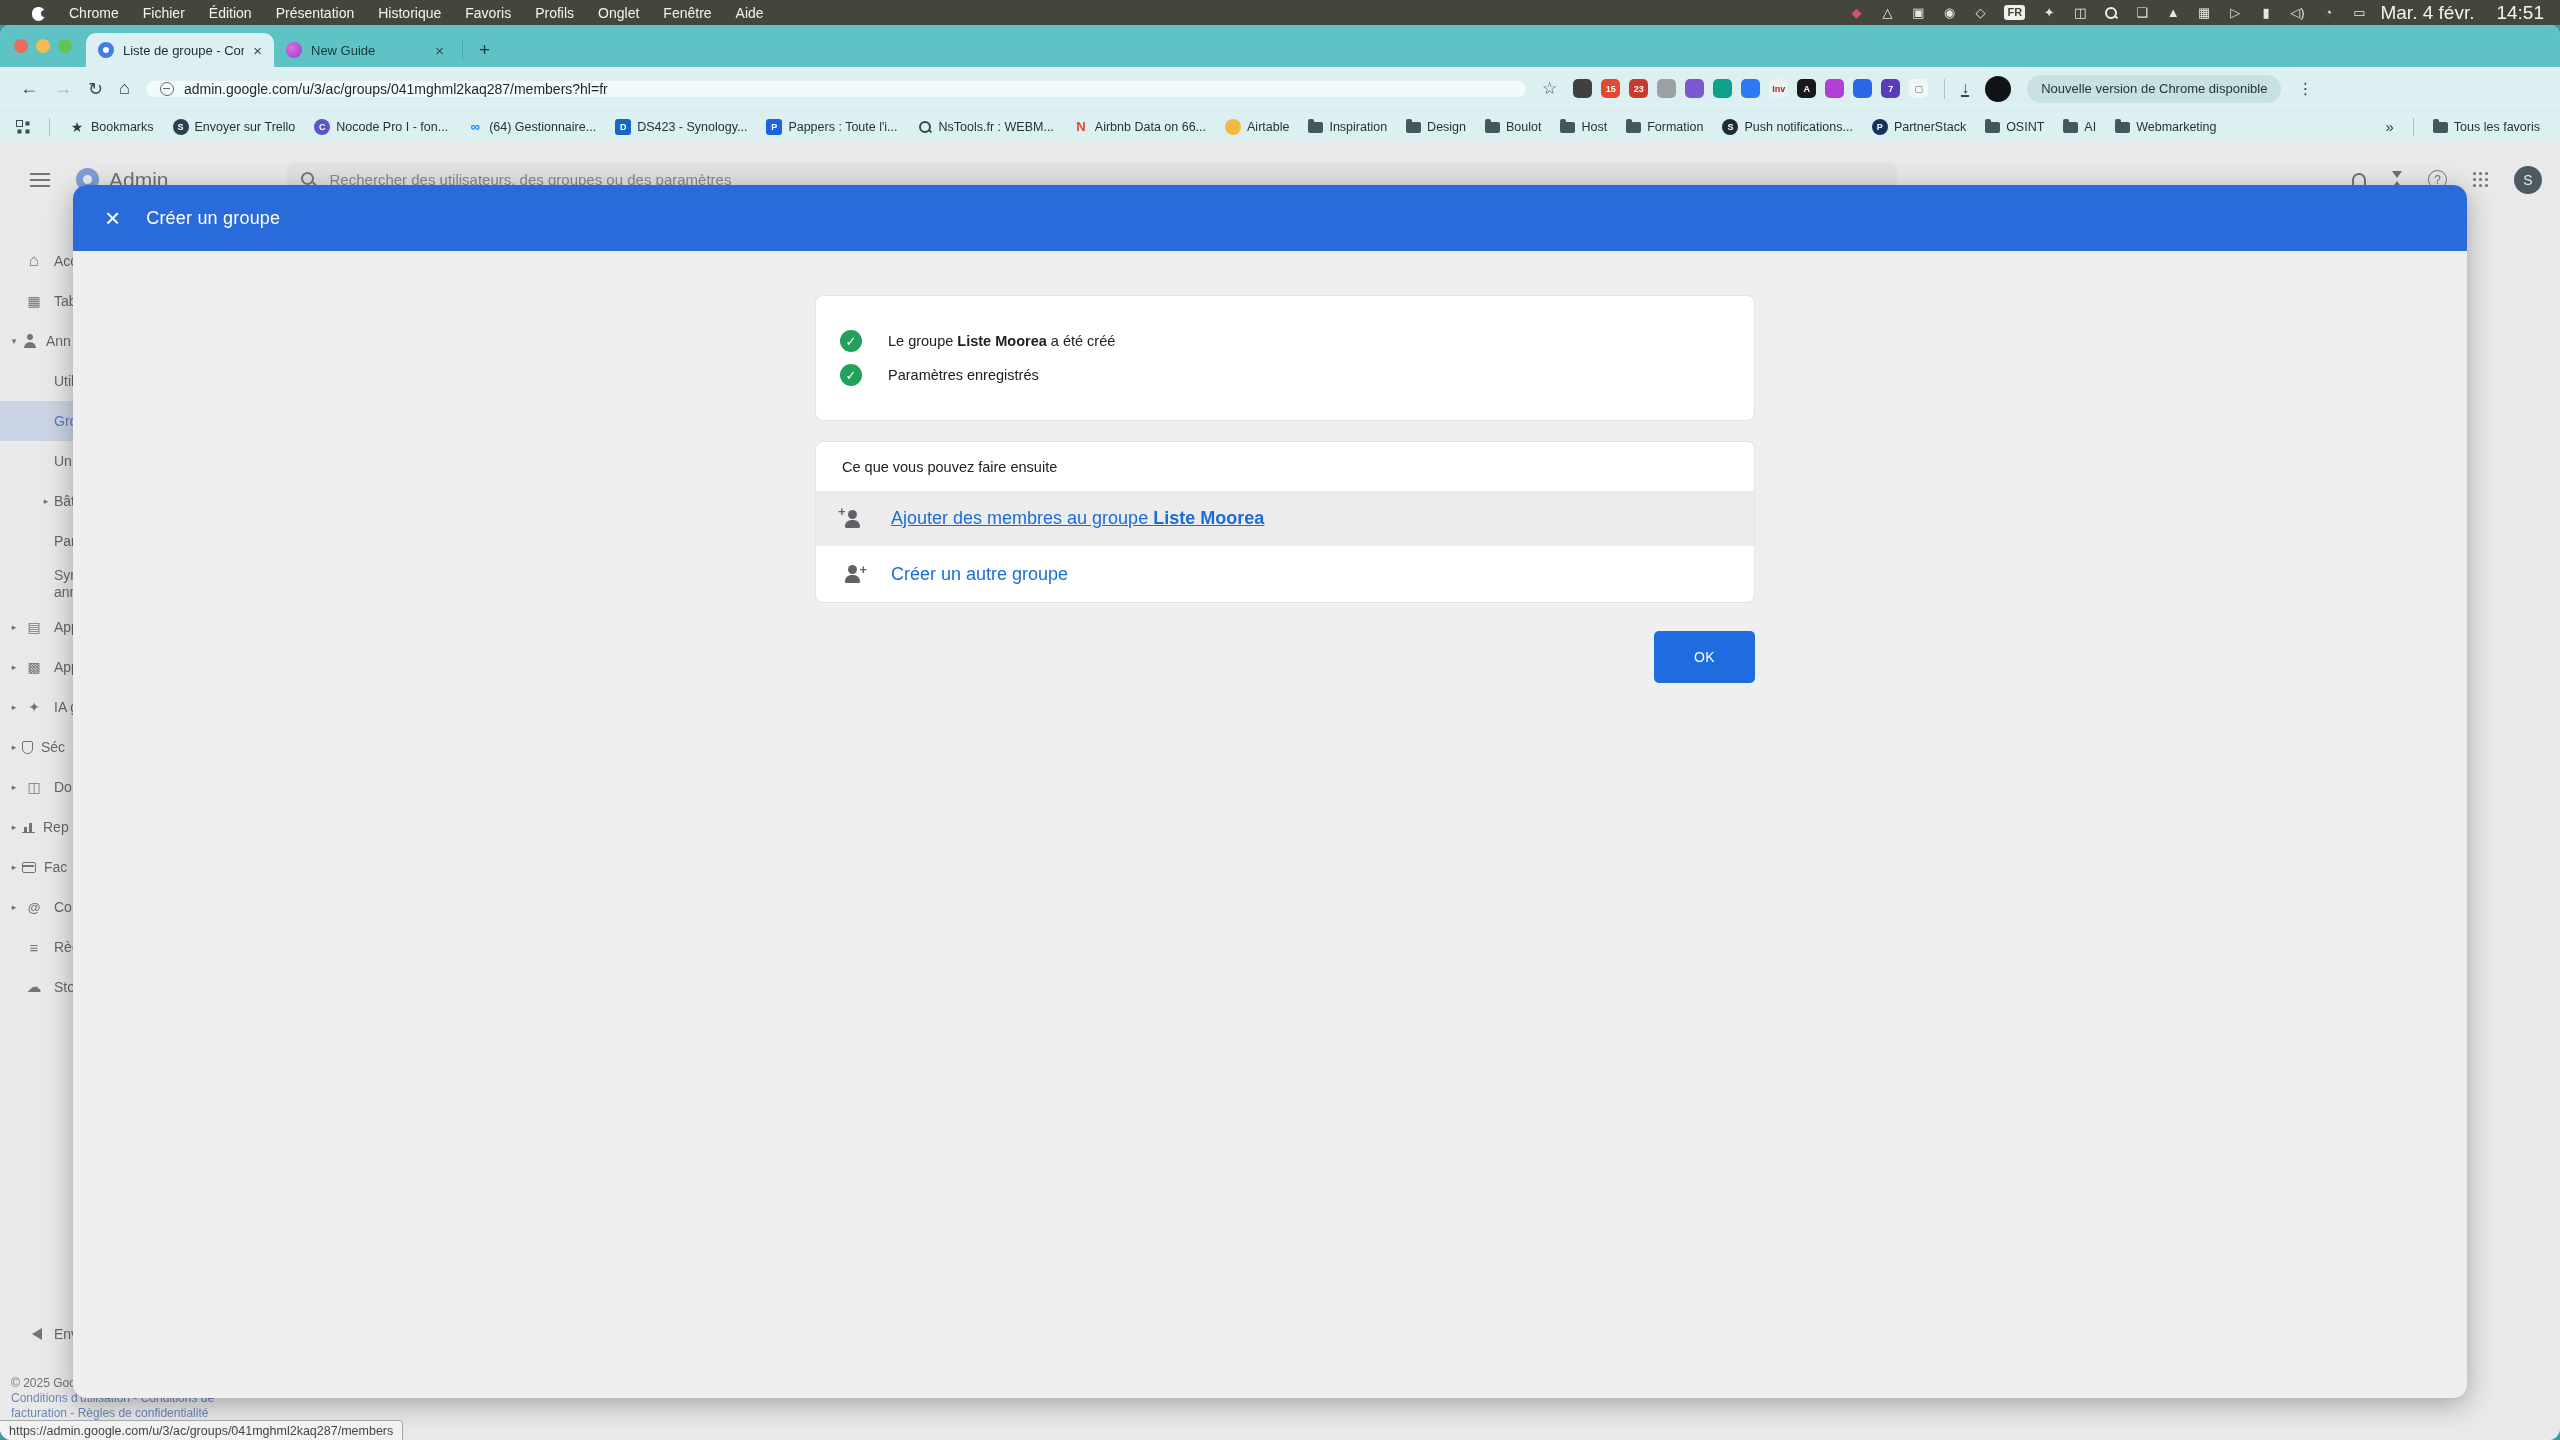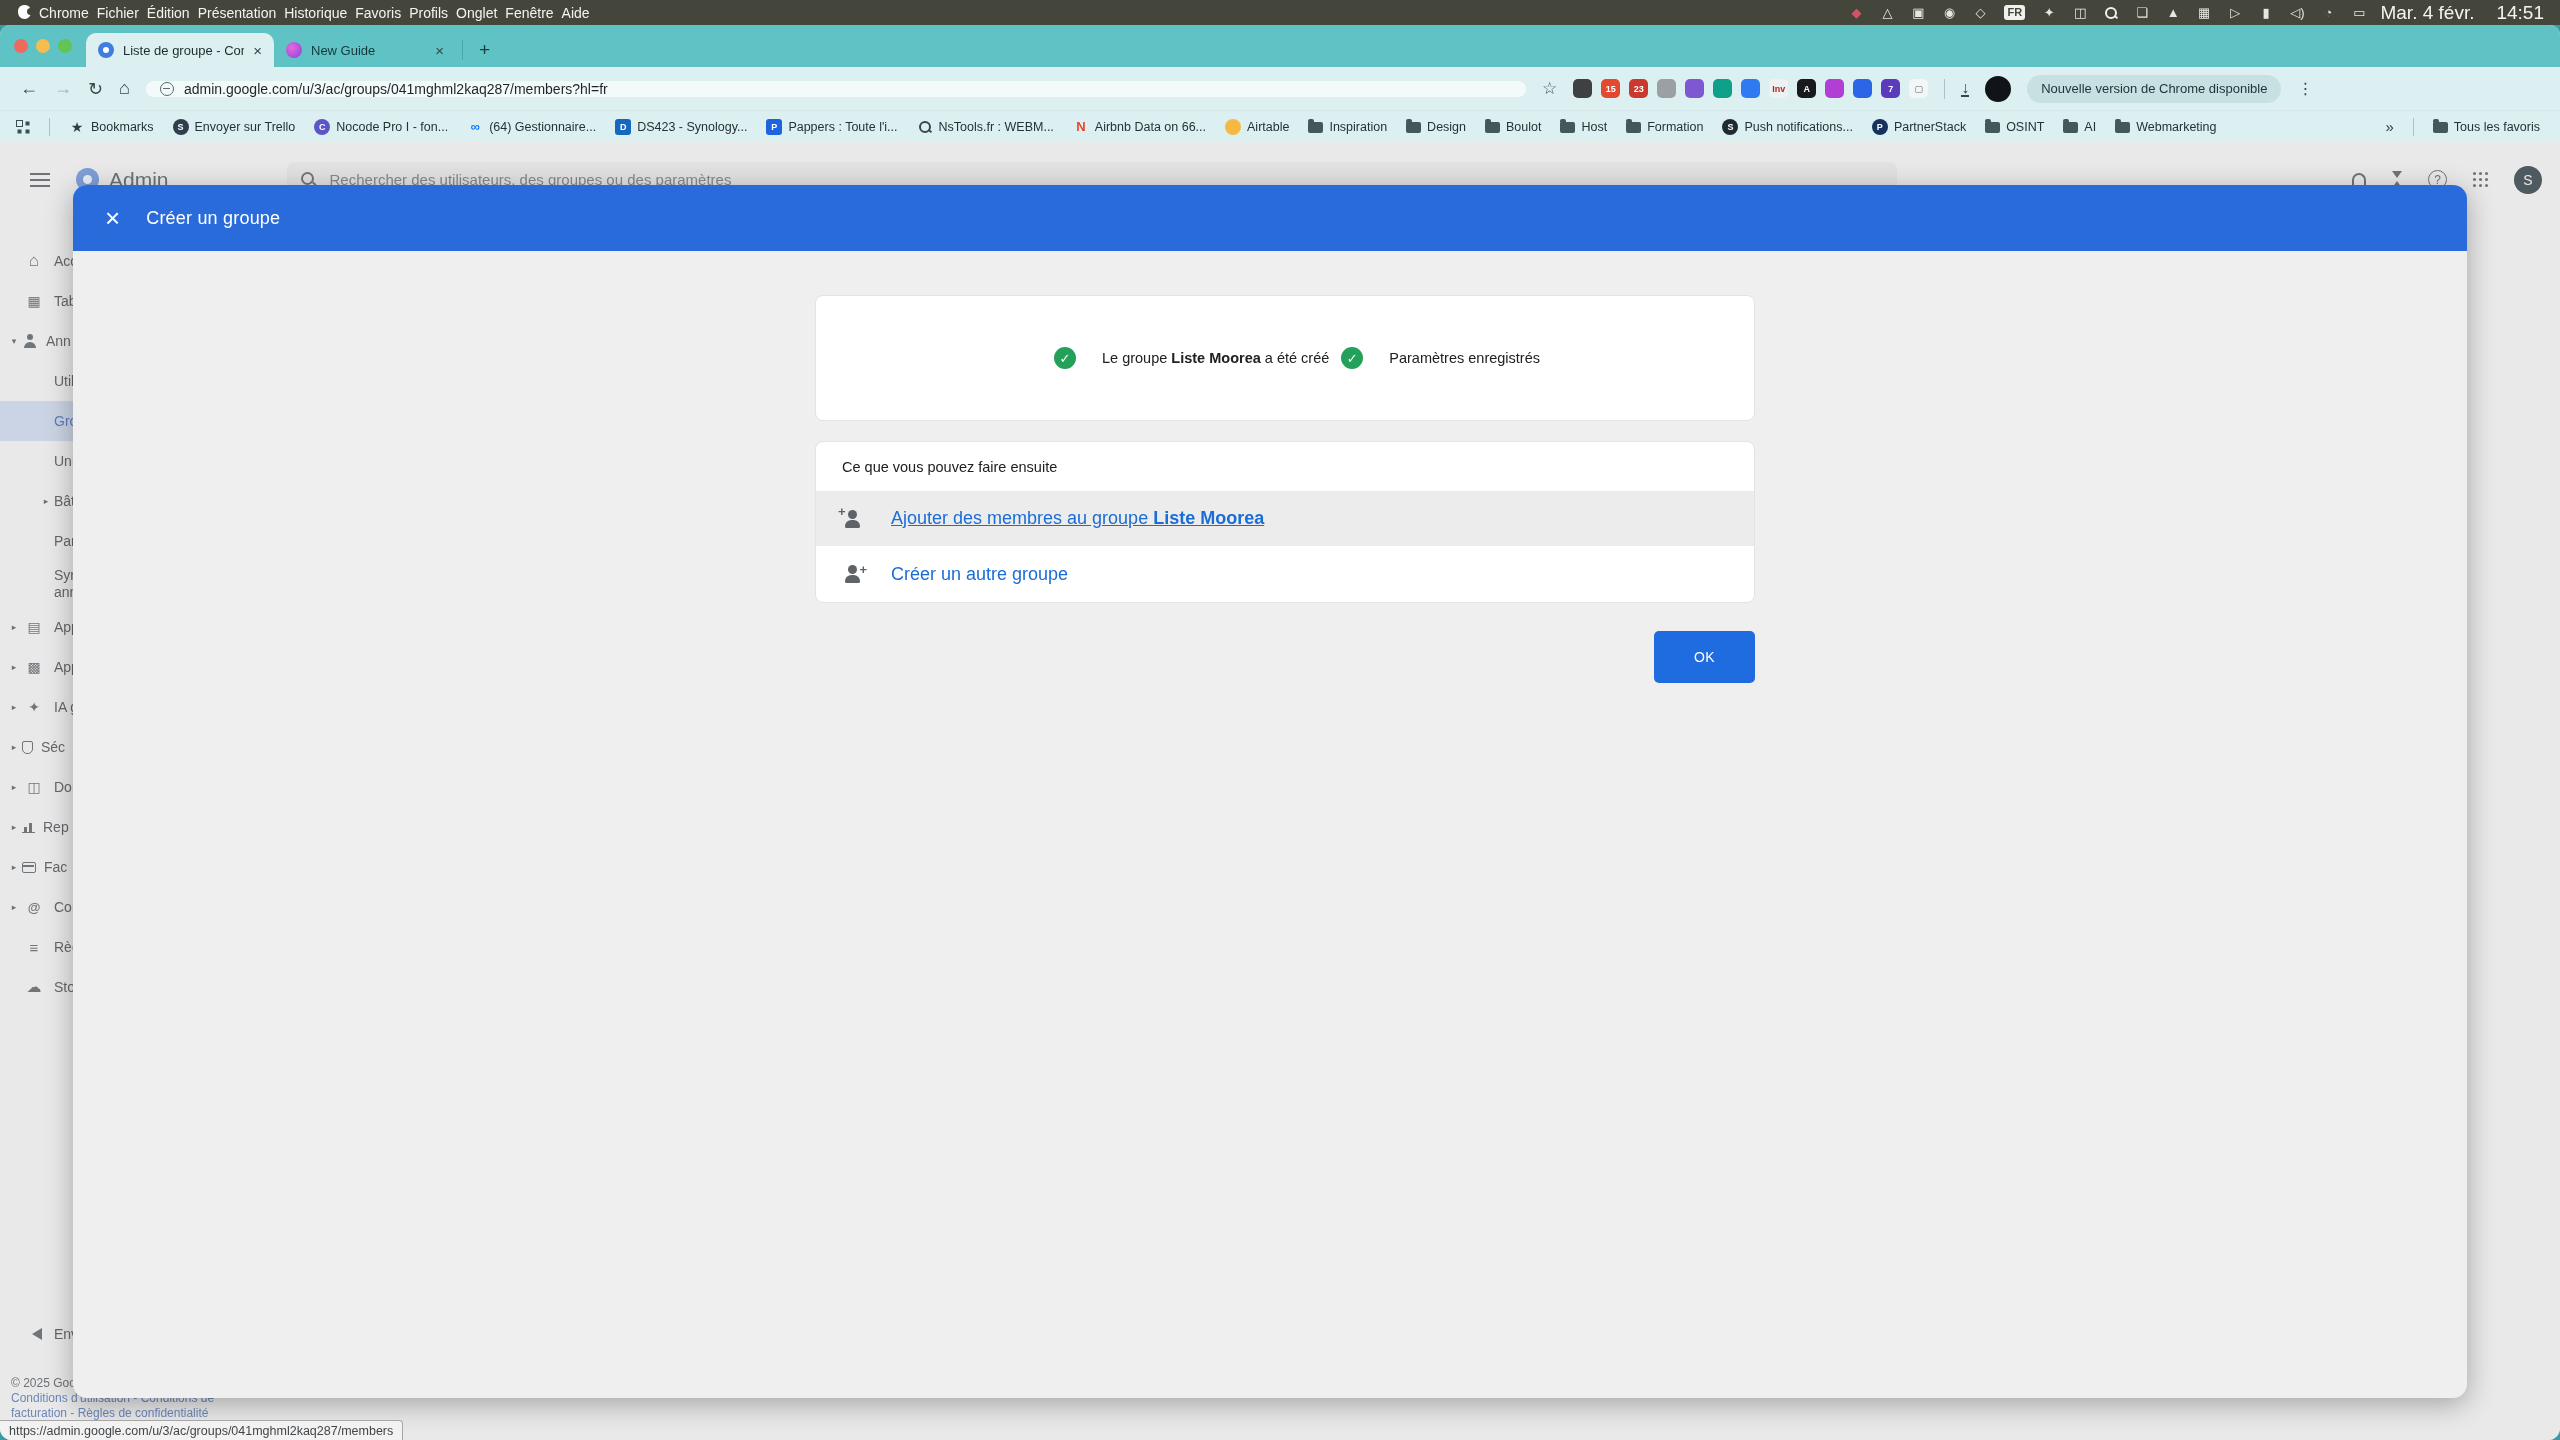--- a/index.html
+++ b/index.html
@@ -8,21 +8,21 @@
     --card:#ffffff; --hover:#ececec; --body:#efefef; --okblue:#1f6be0;
     --dim:#6f7377; --dimlight:#8a8d90;
   }
   *{margin:0;padding:0;box-sizing:border-box;}
   html,body{width:2560px;height:1440px;overflow:hidden;}
   body{background:var(--teal-wall);font-family:"Liberation Sans","DejaVu Sans",sans-serif;color:#202124;}
 
   
   .menubar{position:absolute;left:0;top:0;width:2560px;height:25px;background:var(--menubar);
     display:flex;align-items:center;color:#f4f4ef;font-size:14px;z-index:20;}
-  .mb-left{display:flex;align-items:flex-start;gap:8px;padding-left:18px;}
+  .mb-left{display:flex;align-items:flex-end;gap:24px;padding-left:32px;}
   .apple{width:13px;height:14px;background:#fff;border-radius:45% 45% 48% 48%;position:relative;}
   .apple::after{content:"";position:absolute;right:-3px;top:3px;width:7px;height:7px;border-radius:50%;background:var(--menubar);}
   .mb-left .mi:first-of-type{font-weight:bold;}
   .mb-right{margin-left:auto;display:flex;align-items:center;gap:17px;padding-right:14px;font-size:13px;}
   .mst{min-width:14px;text-align:center;opacity:.92;}
   .mst.ic-red{color:#e0556a;}
   .mst.ic-fr{background:#fff;color:var(--menubar);font-weight:bold;font-size:11px;border-radius:3px;padding:0 3px;line-height:15px;}
   .mst.ic-mag{position:relative;width:14px;height:14px;}
   .mst.ic-mag::before{content:"";position:absolute;left:1px;top:1px;width:8px;height:8px;border:2px solid #fff;border-radius:50%;}
   .mst.ic-mag::after{content:"";position:absolute;left:10px;top:10px;width:4px;height:2px;background:#fff;transform:rotate(45deg);}
@@ -151,21 +151,21 @@
   .s-footer .lnk{color:#6b87b8;}
 
   
   .dialog{position:absolute;left:73px;top:43px;width:2394px;height:1213px;border-radius:14px;overflow:hidden;
     background:var(--body);box-shadow:0 6px 28px rgba(0,0,0,.3);z-index:3;}
   .dlg-header{height:66px;background:var(--accent);display:flex;align-items:center;color:#fff;}
   .dlg-x{font-size:26px;margin-left:32px;line-height:1;}
   .dlg-title{font-size:18px;margin-left:26px;letter-spacing:.2px;}
   .dlg-col{position:relative;margin-left:742px;width:940px;}
   .cardbox{background:var(--card);border:1px solid #e3e3e3;border-radius:8px;overflow:hidden;}
-  .success{margin-top:44px;height:126px;display:flex;flex-direction:row;justify-content:center;gap:12px;padding-left:24px;}
+  .success{margin-top:44px;height:126px;display:flex;flex-direction:column;justify-content:center;gap:12px;padding-left:24px;}
   .chk-row{display:flex;align-items:center;gap:26px;font-size:14.5px;}
   .chk{width:22px;height:22px;border-radius:50%;background:var(--green);display:flex;align-items:center;
     justify-content:center;flex:none;}
   .chk::before{content:"✓";color:#fff;font-size:13px;font-weight:bold;}
   .section{margin-top:20px;}
   .sec-head{height:49px;display:flex;align-items:center;padding-left:26px;font-size:14.5px;}
   .action{display:flex;align-items:center;gap:27px;padding-left:24px;}
   .action.hover{background:var(--hover);height:55px;}
   .action.hover .a-link{text-decoration:underline;}
   .action.mid{height:66px;border-bottom:1px solid #e4e4e4;align-items:flex-start;padding-top:11px;}

